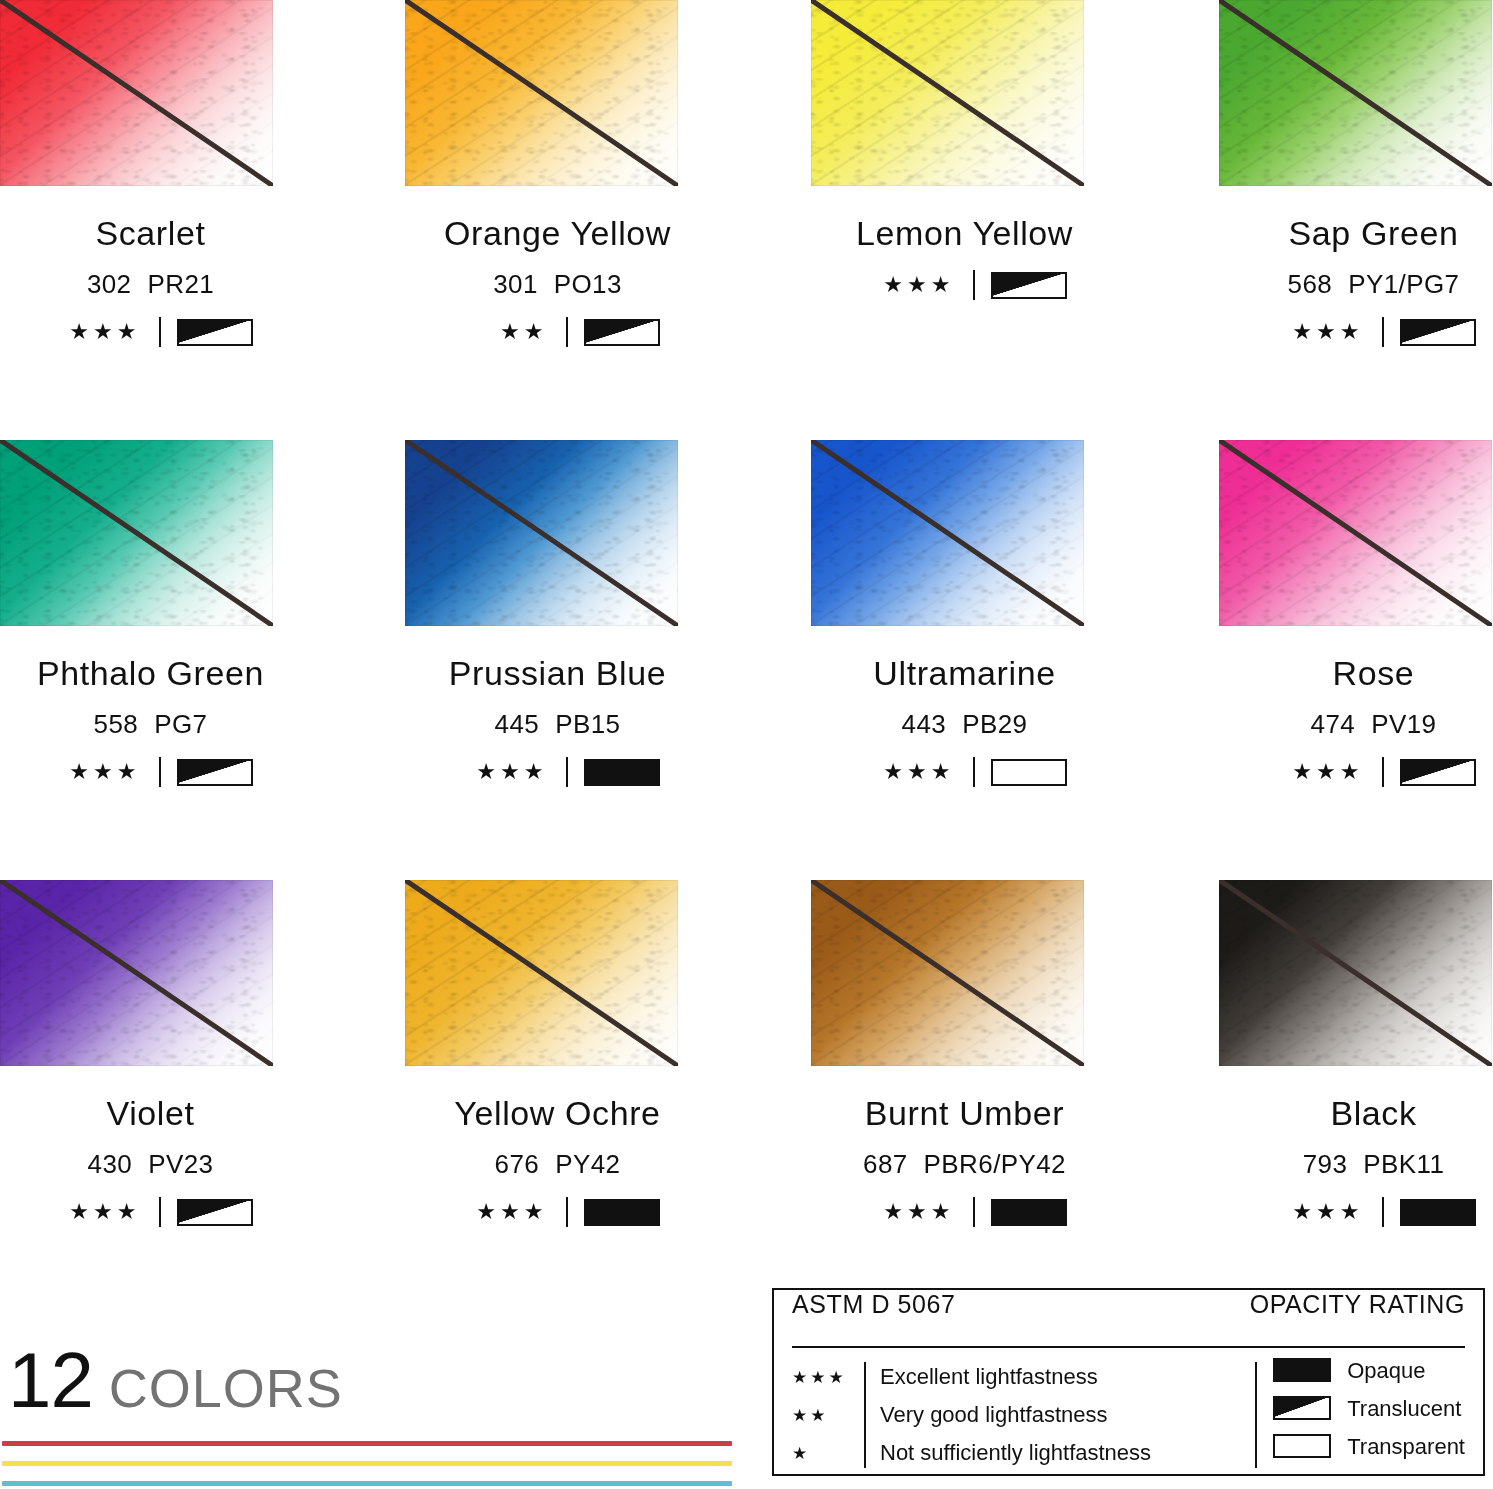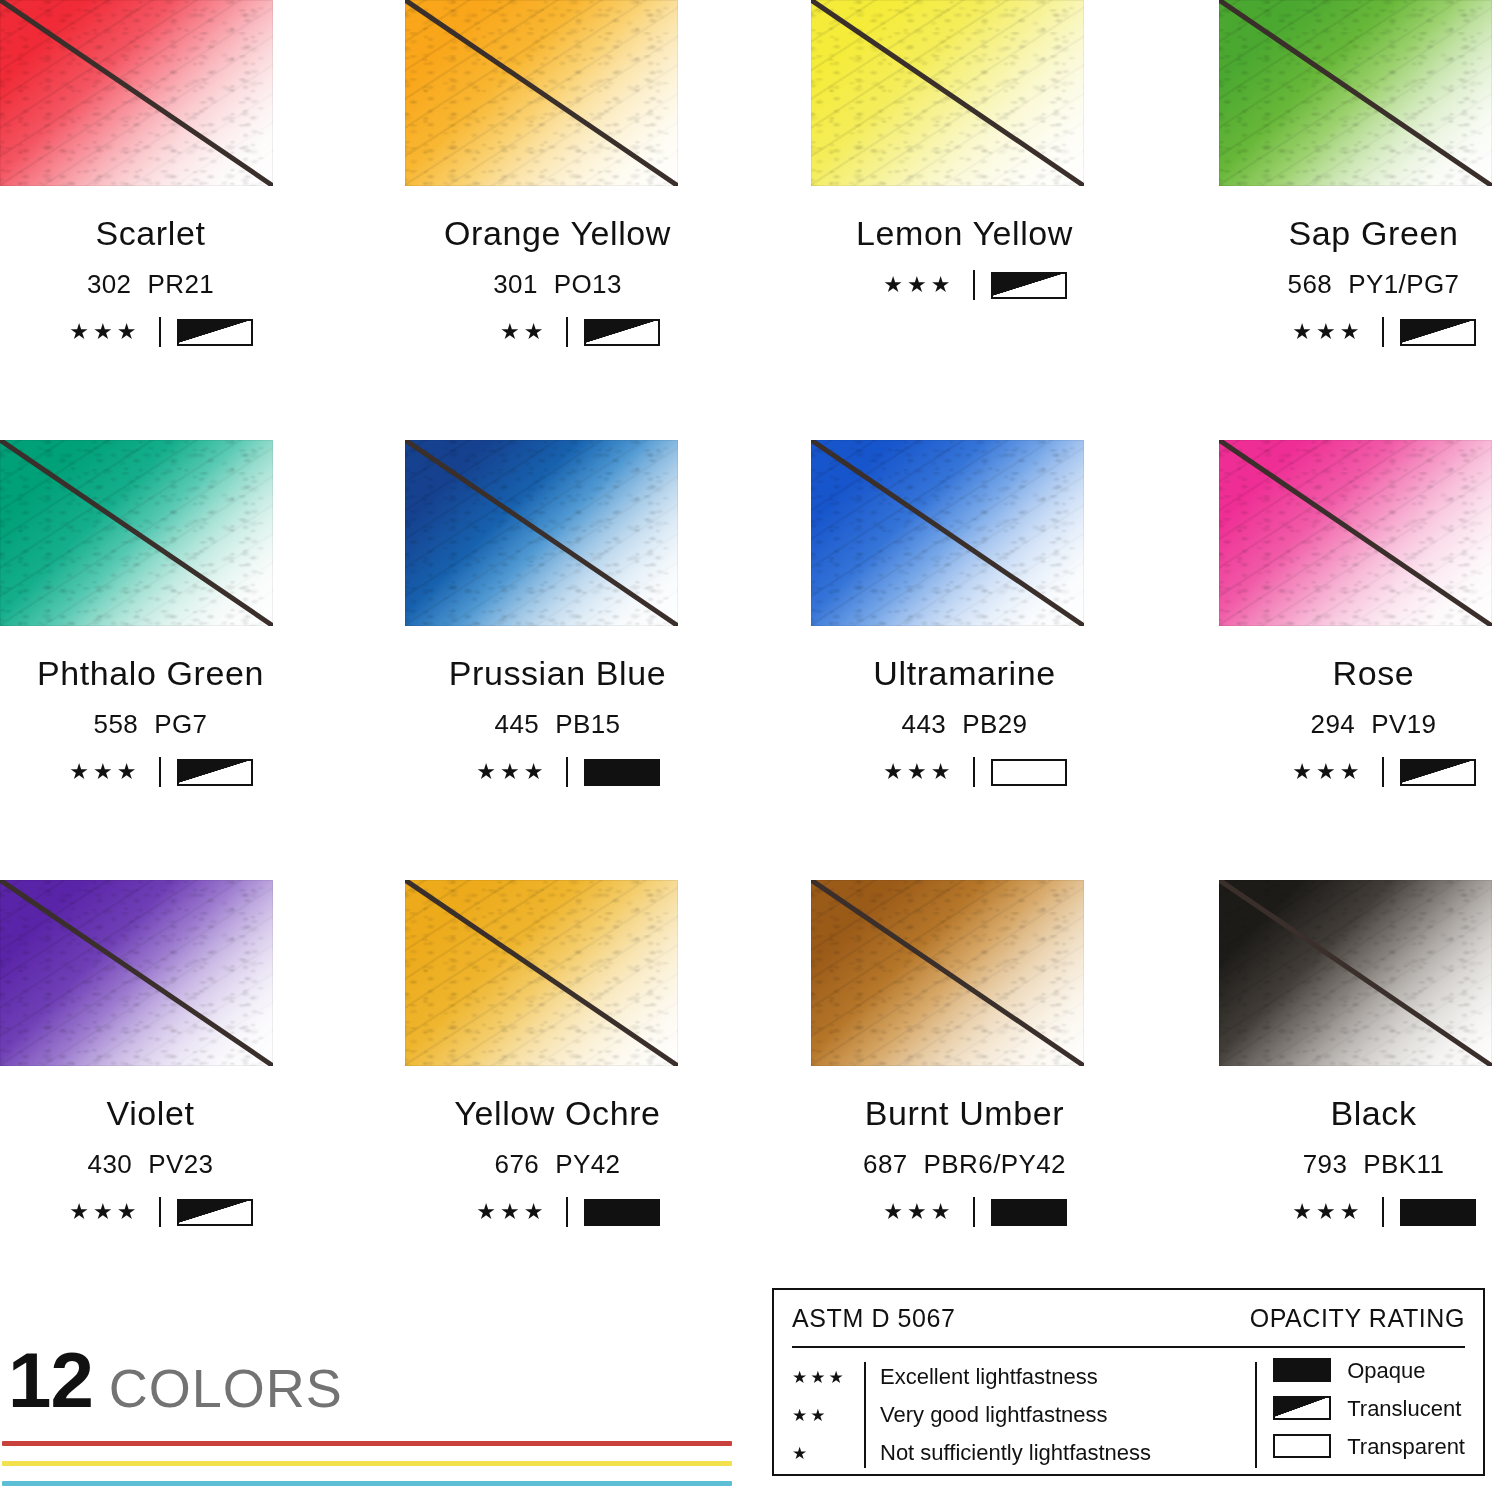--- a/index.html
+++ b/index.html
@@ -212,21 +212,21 @@
     left: 8px;
     top: 1345px;
   }
   .colors-line {
     display: flex;
     align-items: baseline;
     gap: 16px;
   }
   .colors-num {
     font-size: 78px;
-    font-weight: 700;
+    font-weight: 400;
     line-height: .9;
     letter-spacing: -1px;
     color: #111;
   }
   .colors-word {
     font-size: 54px;
     font-weight: 400;
     letter-spacing: 1px;
     color: #737373;
   }
@@ -251,21 +251,21 @@
     width: 713px;
     height: 188px;
     border: 2px solid #111;
     box-sizing: border-box;
     background: #fff;
     padding: 0 18px;
   }
   .legend-head {
     display: flex;
     justify-content: space-between;
-    align-items: center;
+    align-items: flex-start;
     height: 56px;
     font-size: 25px;
     letter-spacing: .6px;
     color: #111;
     gap: 24px;
   }
   .legend-rule {
     height: 2px;
     background: #111;
     width: 100%;
@@ -501,21 +501,21 @@
             <div class="strokefade"></div>
             <div class="grain"></div>
             <svg class="diagonal" viewBox="0 0 100 100" preserveAspectRatio="none">
               <line x1="0" y1="0" x2="100" y2="100" vector-effect="non-scaling-stroke"></line>
             </svg>
             <div class="edge"></div>
           </div>
         </div>
         <div class="info">
           <div class="pname">Rose</div>
-          <div class="pcodes"><span class="num">294</span><span>PV19</span></div>
+          <div class="pcodes"><span class="num">474</span><span>PV19</span></div>
           <div class="pmeta">
             <div class="stars">★★★</div>
             <div class="divider"></div>
             <div class="opbox translucent"></div>
           </div>
         </div>
       </div>
     </div>
     <div class="row">
       <div class="cell c0">

